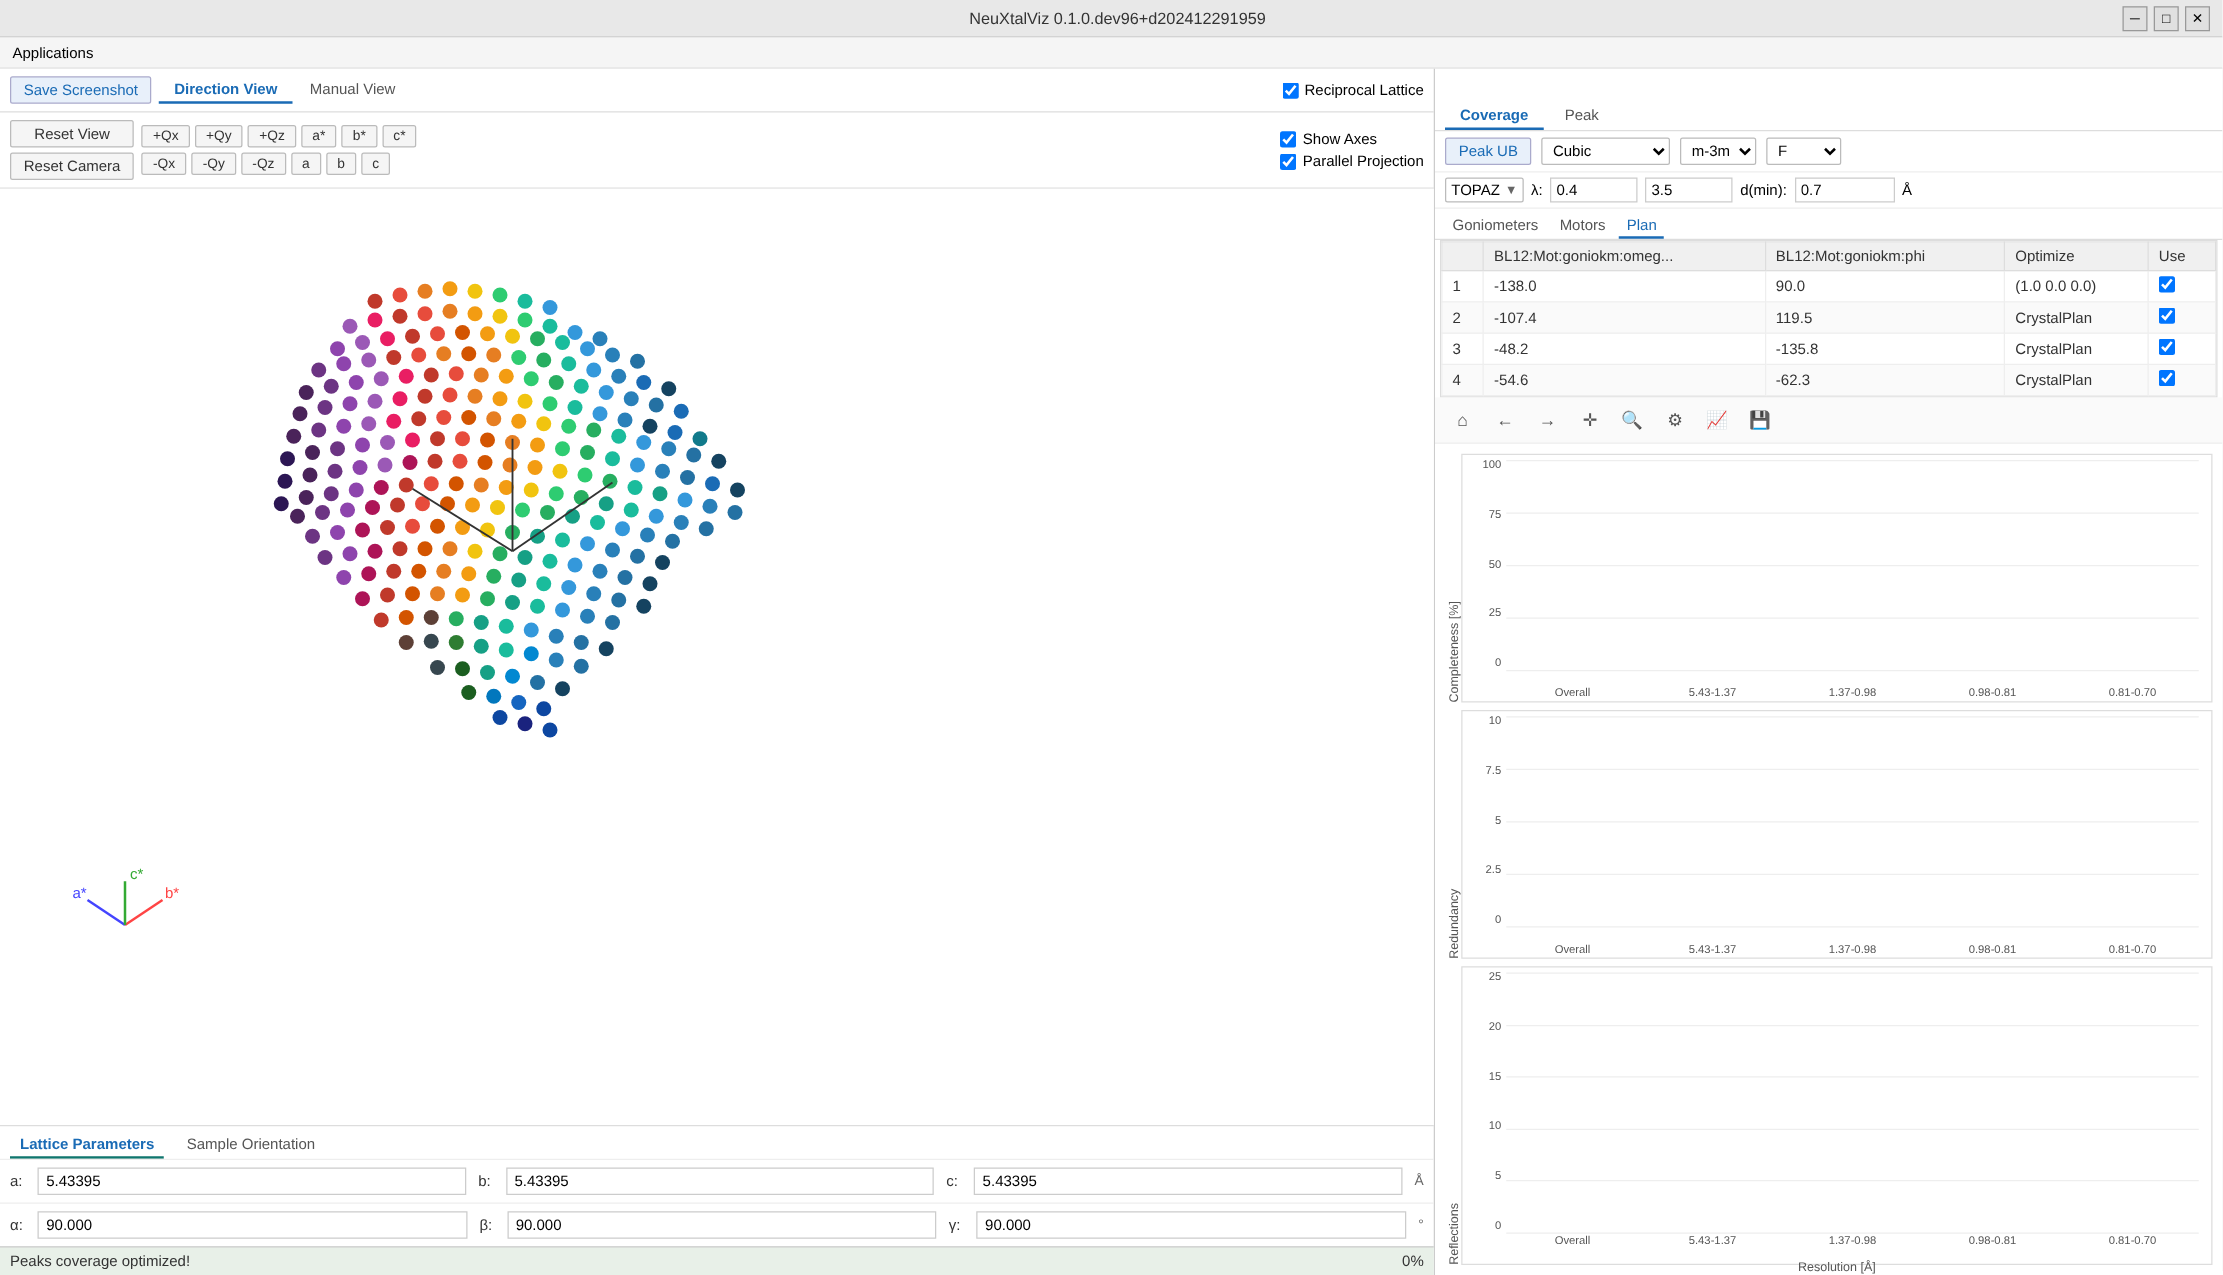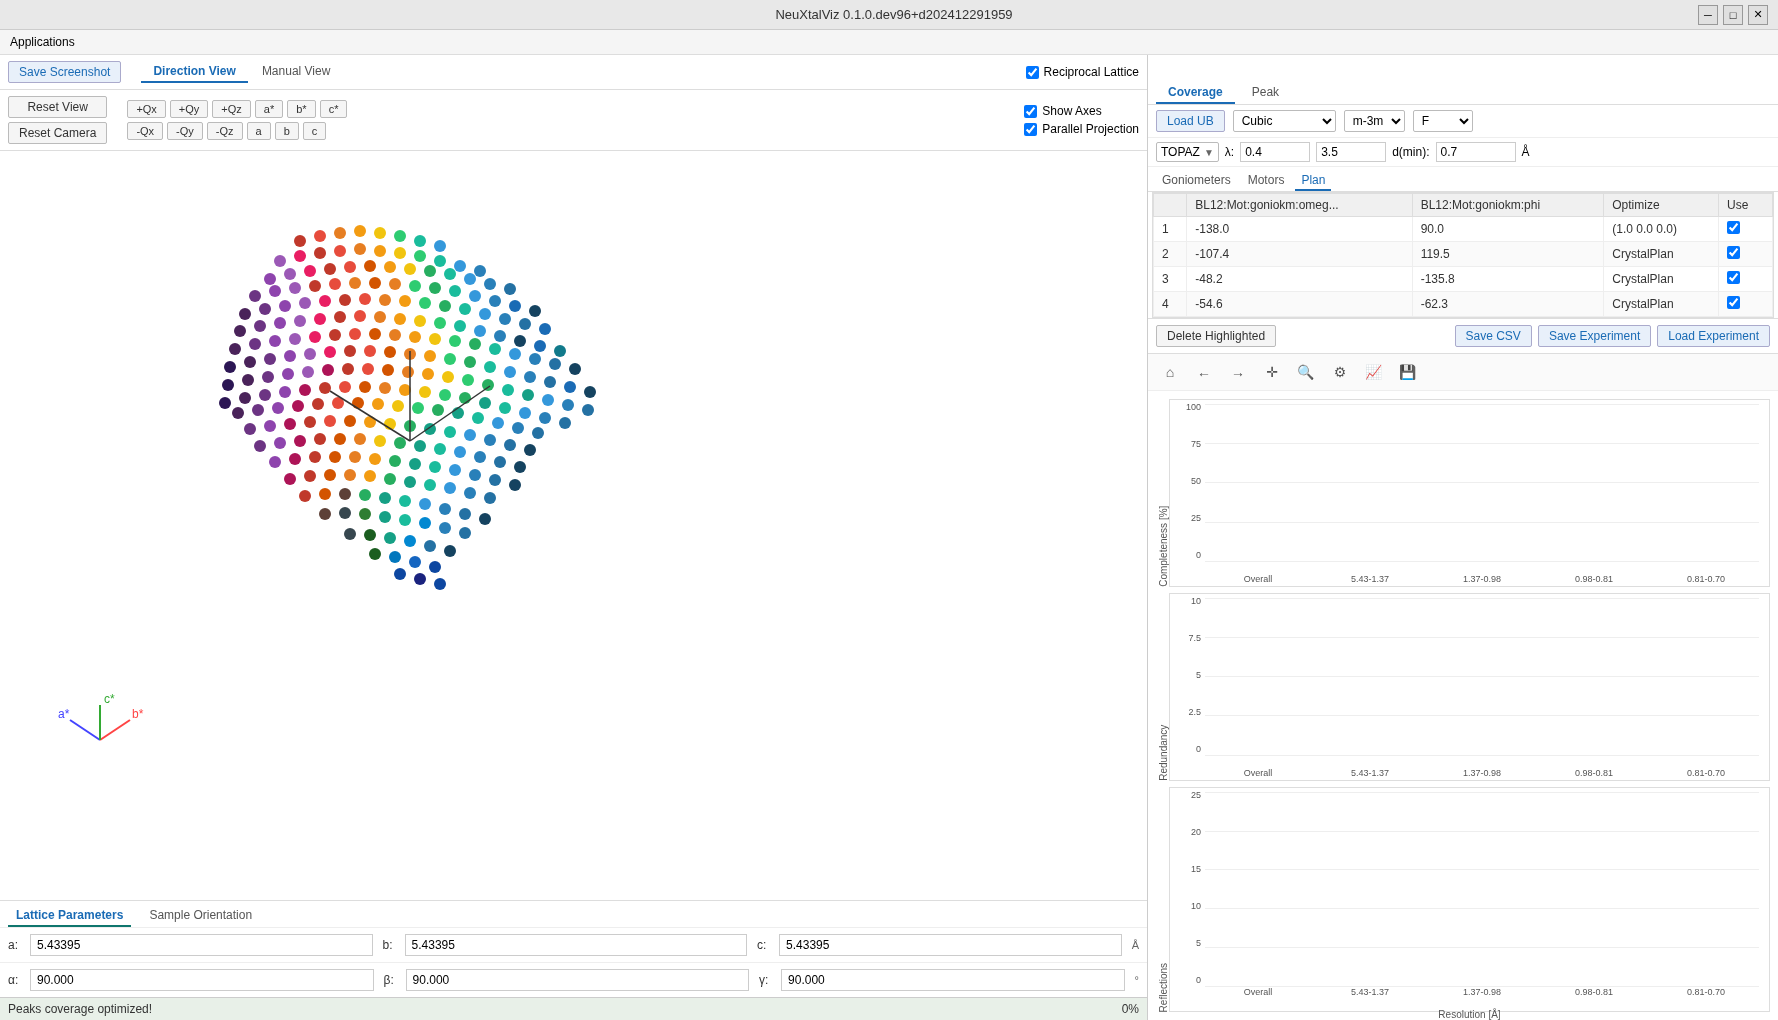--- a/index.html
+++ b/index.html
@@ -40,21 +40,21 @@
       display: flex;
       flex-direction: column;
       border-right: 1px solid #ccc;
       background: #fff;
     }
 
     .toolbar {
       display: flex;
       align-items: center;
       padding: 6px 8px;
-      gap: 20px;
+      gap: 6px;
       border-bottom: 1px solid #ddd;
       flex-wrap: wrap;
     }
 
     .btn {
       padding: 3px 10px;
       border: 1px solid #bbb;
       background: #f5f5f5;
       cursor: pointer;
       border-radius: 2px;
@@ -846,21 +846,21 @@
   <div class="right-panel">
 
     <div class="right-tabs">
       <div class="right-tab active">Coverage</div>
       <div class="right-tab">Peak</div>
     </div>
 
     <div class="coverage-section">
 
       <div class="ub-row">
-        <button class="btn btn-blue">Load UB</button>
+        <button class="btn btn-blue">Peak UB</button>
         <select class="select-box">
           <option>Cubic</option>
           <option>Tetragonal</option>
           <option>Orthorhombic</option>
           <option>Hexagonal</option>
           <option>Monoclinic</option>
           <option>Triclinic</option>
         </select>
         <select class="select-box">
           <option>m-3m</option>
@@ -934,28 +934,20 @@
               <td>4</td>
               <td>-54.6</td>
               <td>-62.3</td>
               <td>CrystalPlan</td>
               <td><input type="checkbox" checked="" style=""></td>
             </tr>
           </tbody>
         </table>
       </div>
 
-      <div class="action-row">
-        <button class="btn">Delete Highlighted</button>
-        <div style="display:flex; gap:6px;">
-          <button class="btn btn-blue">Save CSV</button>
-          <button class="btn btn-blue">Save Experiment</button>
-          <button class="btn btn-blue">Load Experiment</button>
-        </div>
-      </div>
 
       <div class="chart-toolbar">
         <div class="chart-icon-btn">⌂</div>
         <div class="chart-icon-btn">←</div>
         <div class="chart-icon-btn">→</div>
         <div class="chart-icon-btn">✛</div>
         <div class="chart-icon-btn">🔍</div>
         <div class="chart-icon-btn">⚙</div>
         <div class="chart-icon-btn">📈</div>
         <div class="chart-icon-btn">💾</div>

